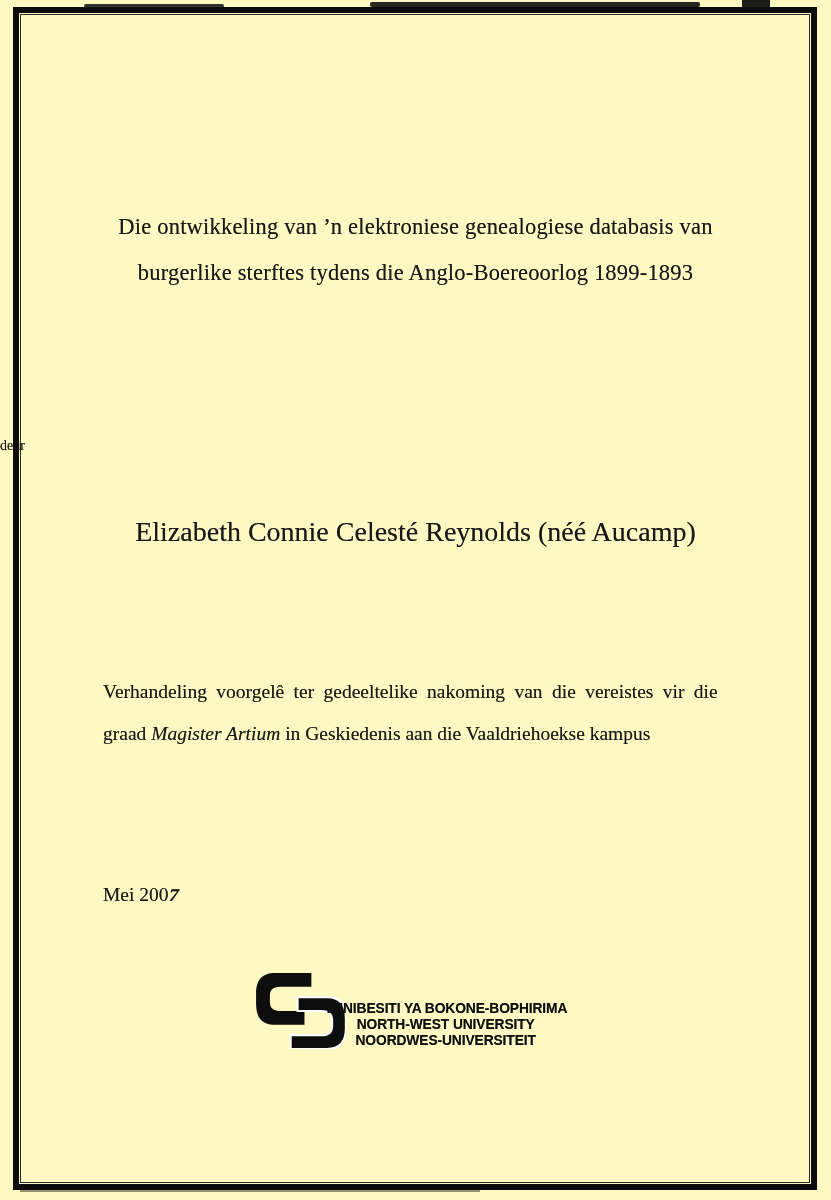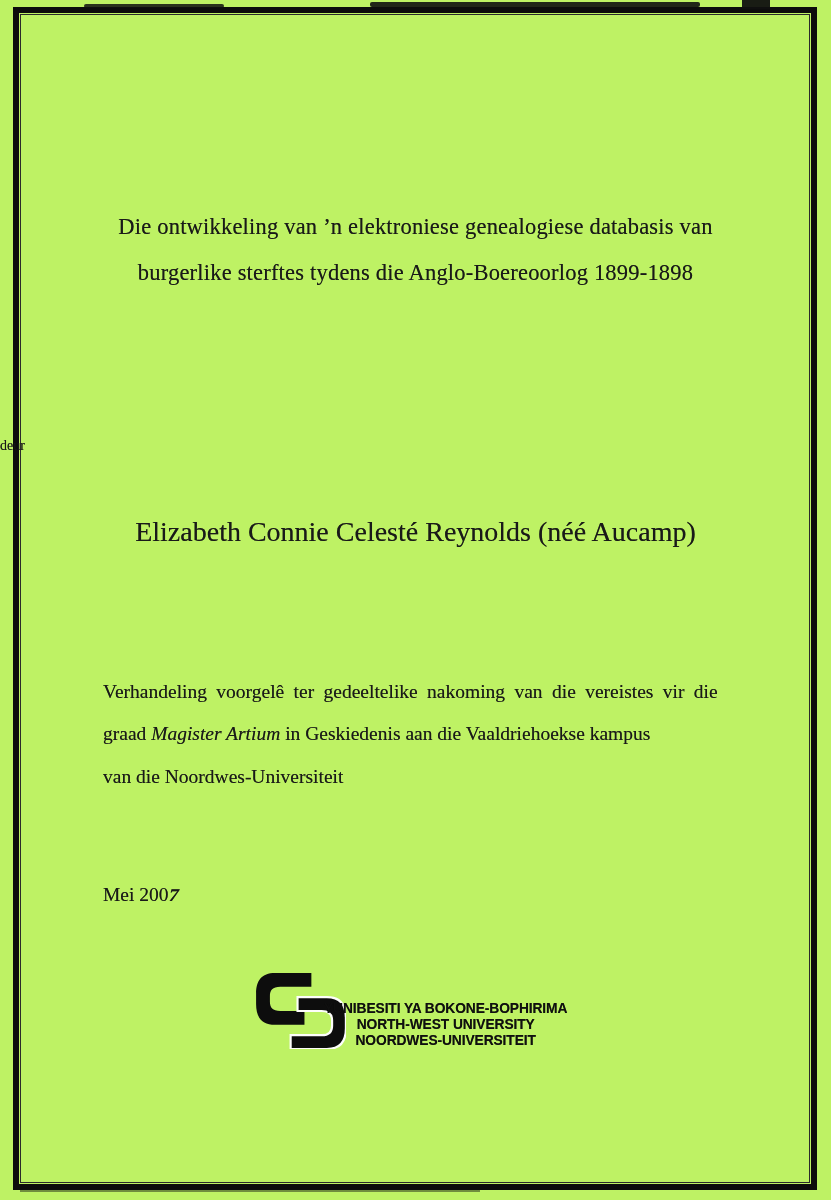--- a/index.html
+++ b/index.html
@@ -1,20 +1,20 @@
 <!DOCTYPE html>
 <html><head>
 <meta charset="utf-8">
 <style>
   html, body { margin: 0; padding: 0; background: #ffffff; }
   .page {
     position: relative;
     width: 831px;
     height: 1200px;
-    background: #bef264;
+    background: #fef9c3;
     color: #191919;
     font-family: "Liberation Serif", "DejaVu Serif", serif;
     overflow: hidden;
     text-shadow: 0 0 0.5px rgba(10,10,10,0.55);
   }
 
   
   .frame {
     position: absolute;
     left: 13px; top: 7px;
@@ -111,31 +111,30 @@
   <div class="frame">
     <div class="frame-inner"></div>
   </div>
   <div class="smudge s1"></div>
   <div class="smudge s2"></div>
   <div class="smudge s3"></div>
   <div class="smudge s4"></div>
 
   <div class="title">
     <div>Die ontwikkeling van ’n elektroniese genealogiese databasis van</div>
-    <div>burgerlike sterftes tydens die Anglo-Boereoorlog 1899-1898</div>
+    <div>burgerlike sterftes tydens die Anglo-Boereoorlog 1899-1893</div>
   </div>
 
   <div class="byline-label">deur</div>
 
   <div class="author">Elizabeth Connie Celesté Reynolds (néé Aucamp)</div>
 
   <div class="declaration">
     <div class="decl-l1">Verhandeling voorgelê ter gedeeltelike nakoming van die vereistes vir die</div>
     <div class="decl-l2"><span>graad </span><span class="it">Magister Artium</span><span> in Geskiedenis aan die Vaaldriehoekse kampus</span></div>
-    <div class="decl-l3">van die Noordwes-Universiteit</div>
   </div>
 
   <div class="supervisor-block">
     <div><span>Mei 200</span><span class="seven">7</span></div>
   </div>
 
   <div class="logo">
     <svg class="logo-mark" viewBox="0 0 104 88" xmlns="http://www.w3.org/2000/svg" aria-hidden="true">
 
       <path d="M64 0 H22 C6 0 0 9 0 24 V36 C0 51 6 60 22 60 H56 V44 H28 C19 44 16 40 16 33 V27 C16 20 19 16 28 16 H64 Z"></path>

